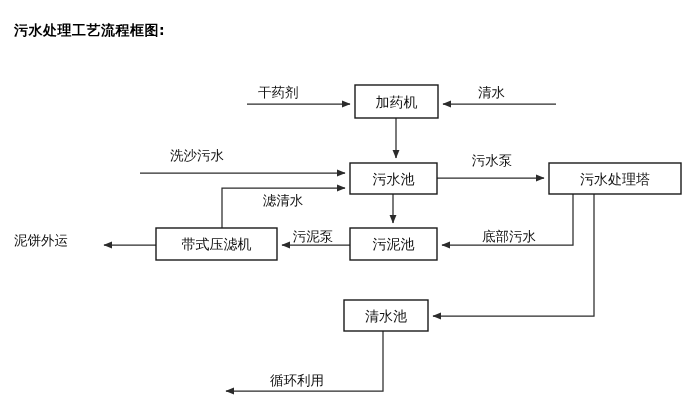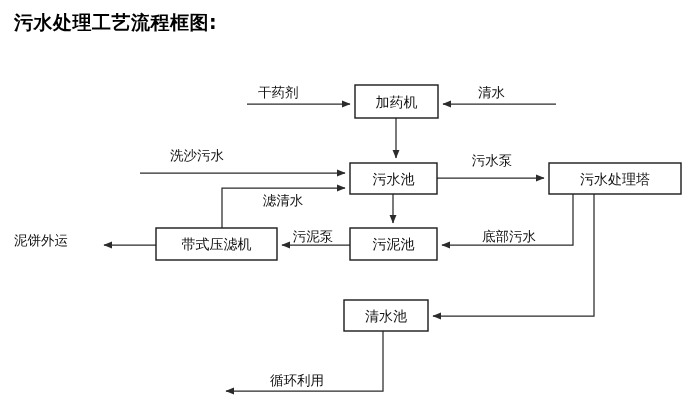--- a/index.html
+++ b/index.html
@@ -16,22 +16,22 @@
     position: relative;
   }
   #diagram-root {
     position: relative;
     width: 700px;
     height: 420px;
   }
   #page-title {
     position: absolute;
     left: 14px;
-    top: 10px;
-    font-size: 19px;
+    top: 22px;
+    font-size: 14px;
     font-weight: bold;
     letter-spacing: 0.5px;
     white-space: nowrap;
   }
   svg#flow-canvas {
     position: absolute;
     left: 0;
     top: 0;
     width: 700px;
     height: 420px;

